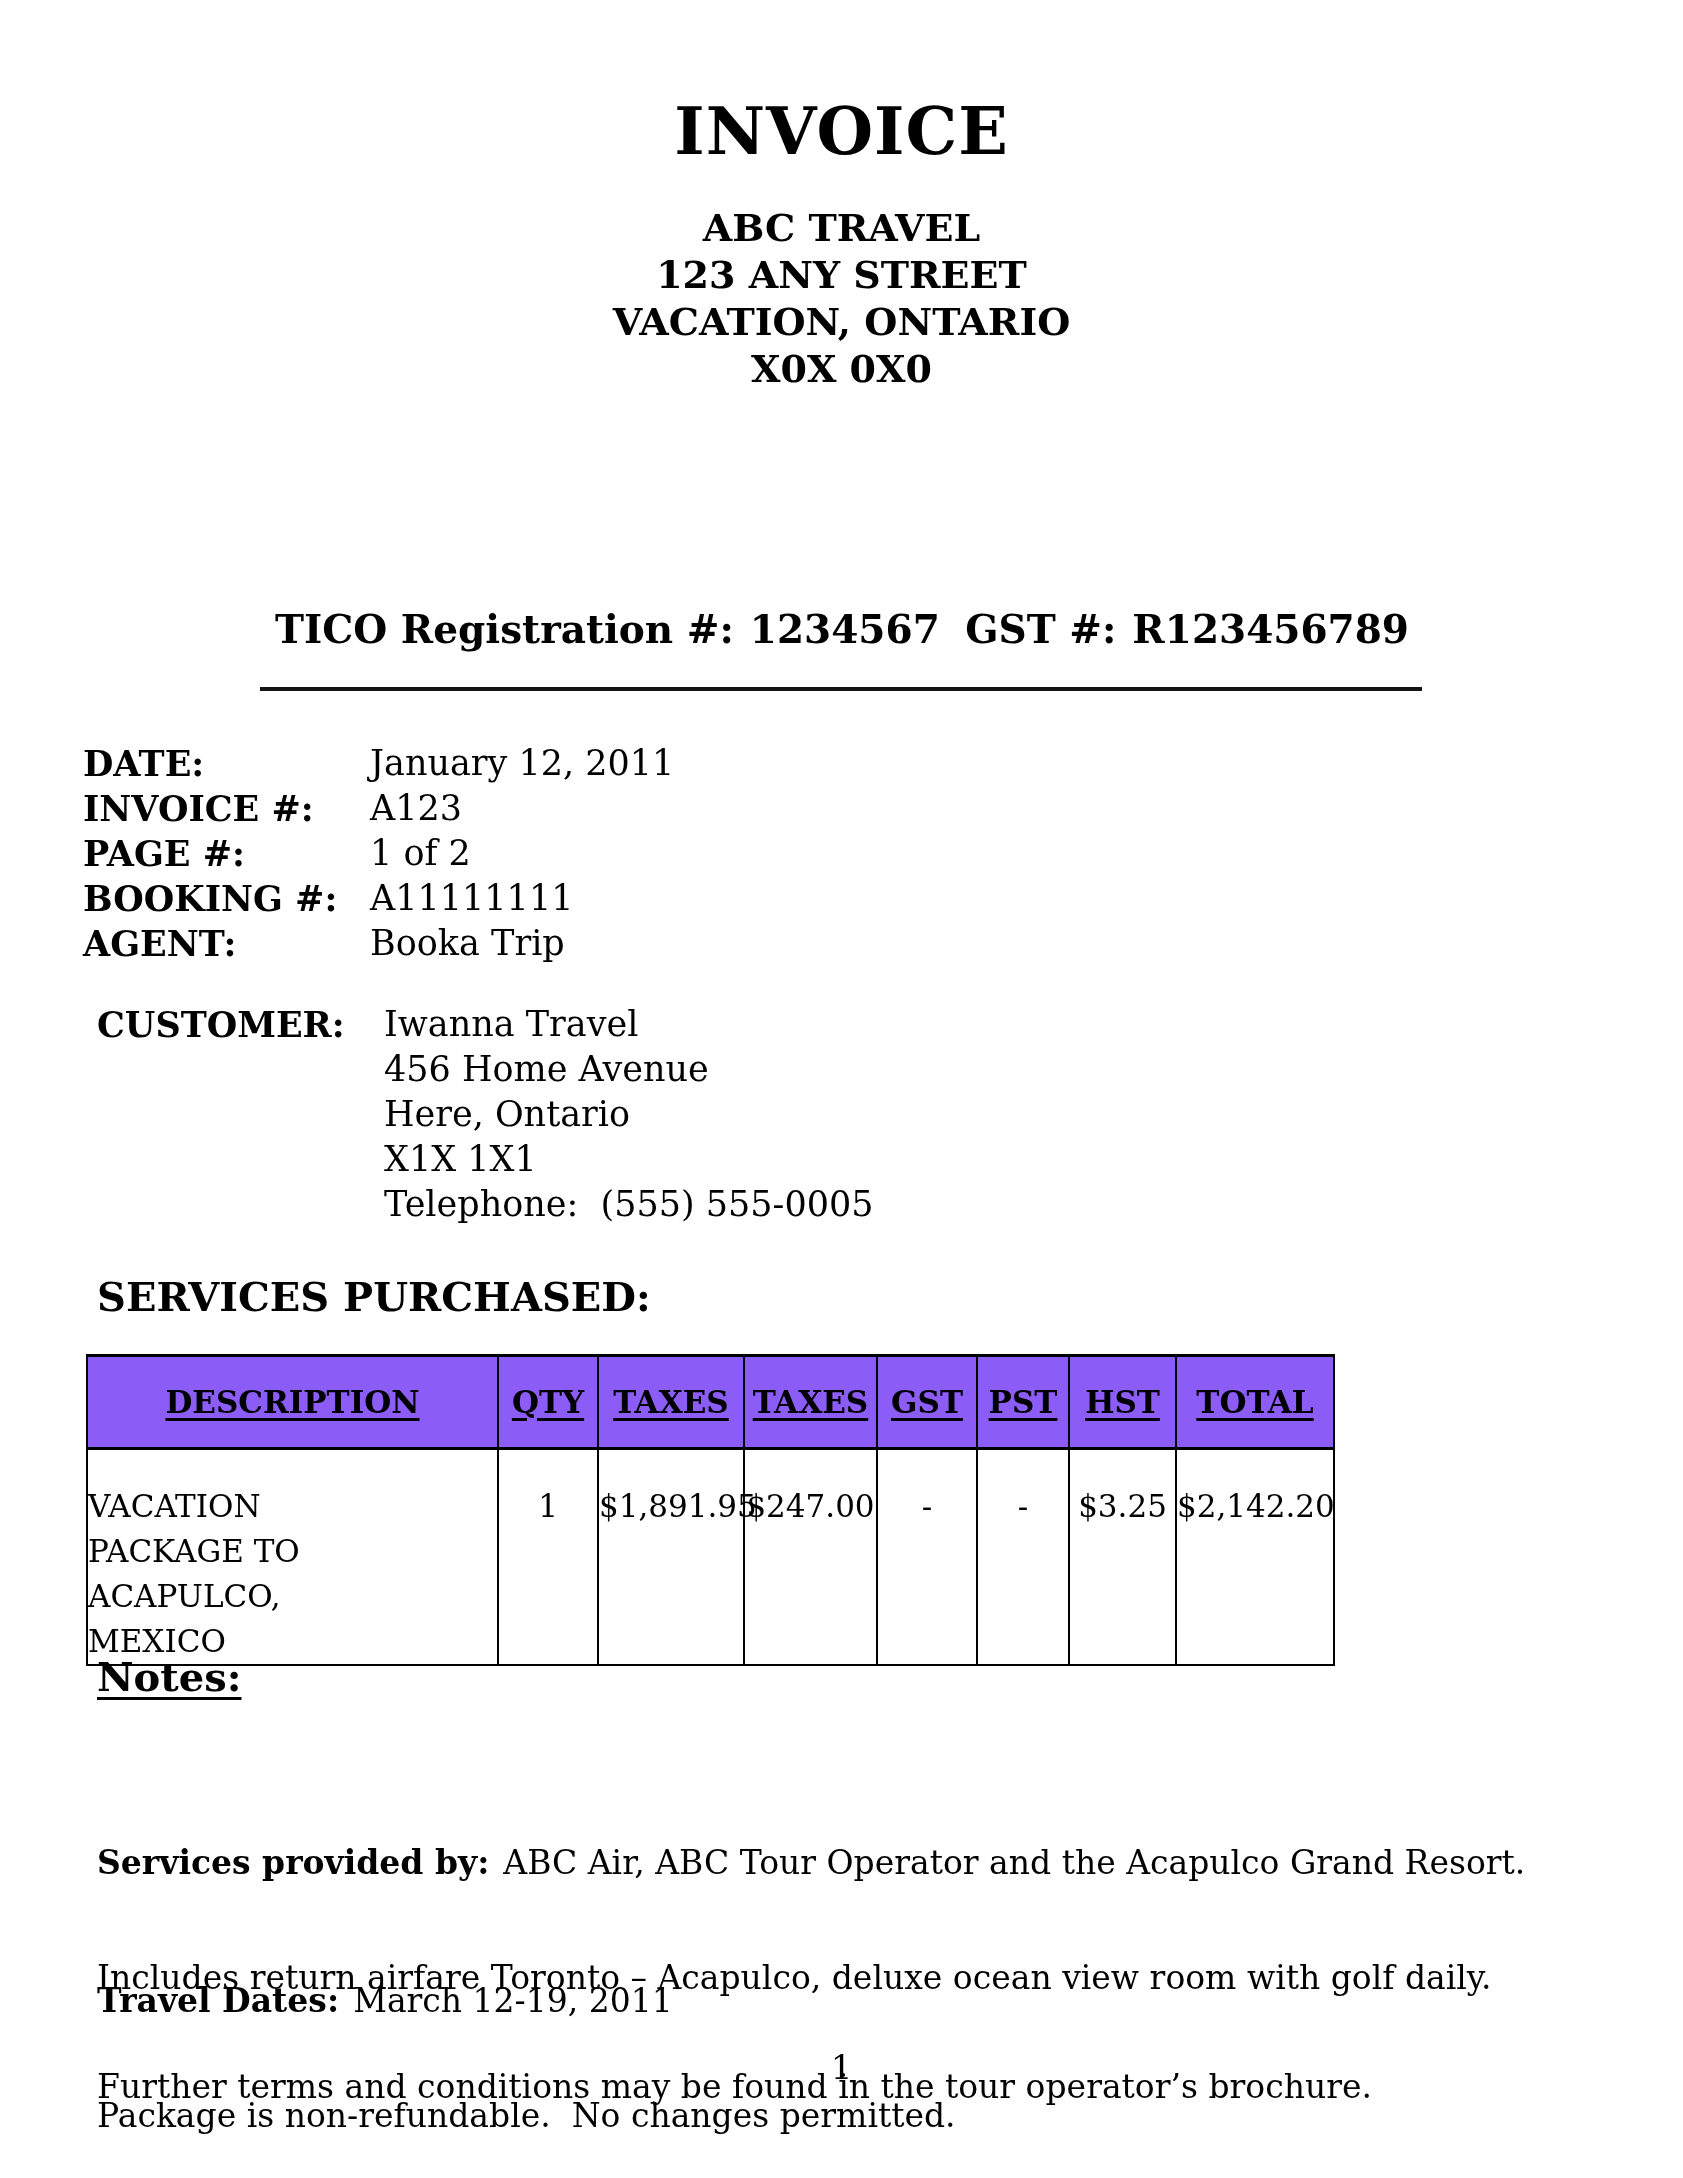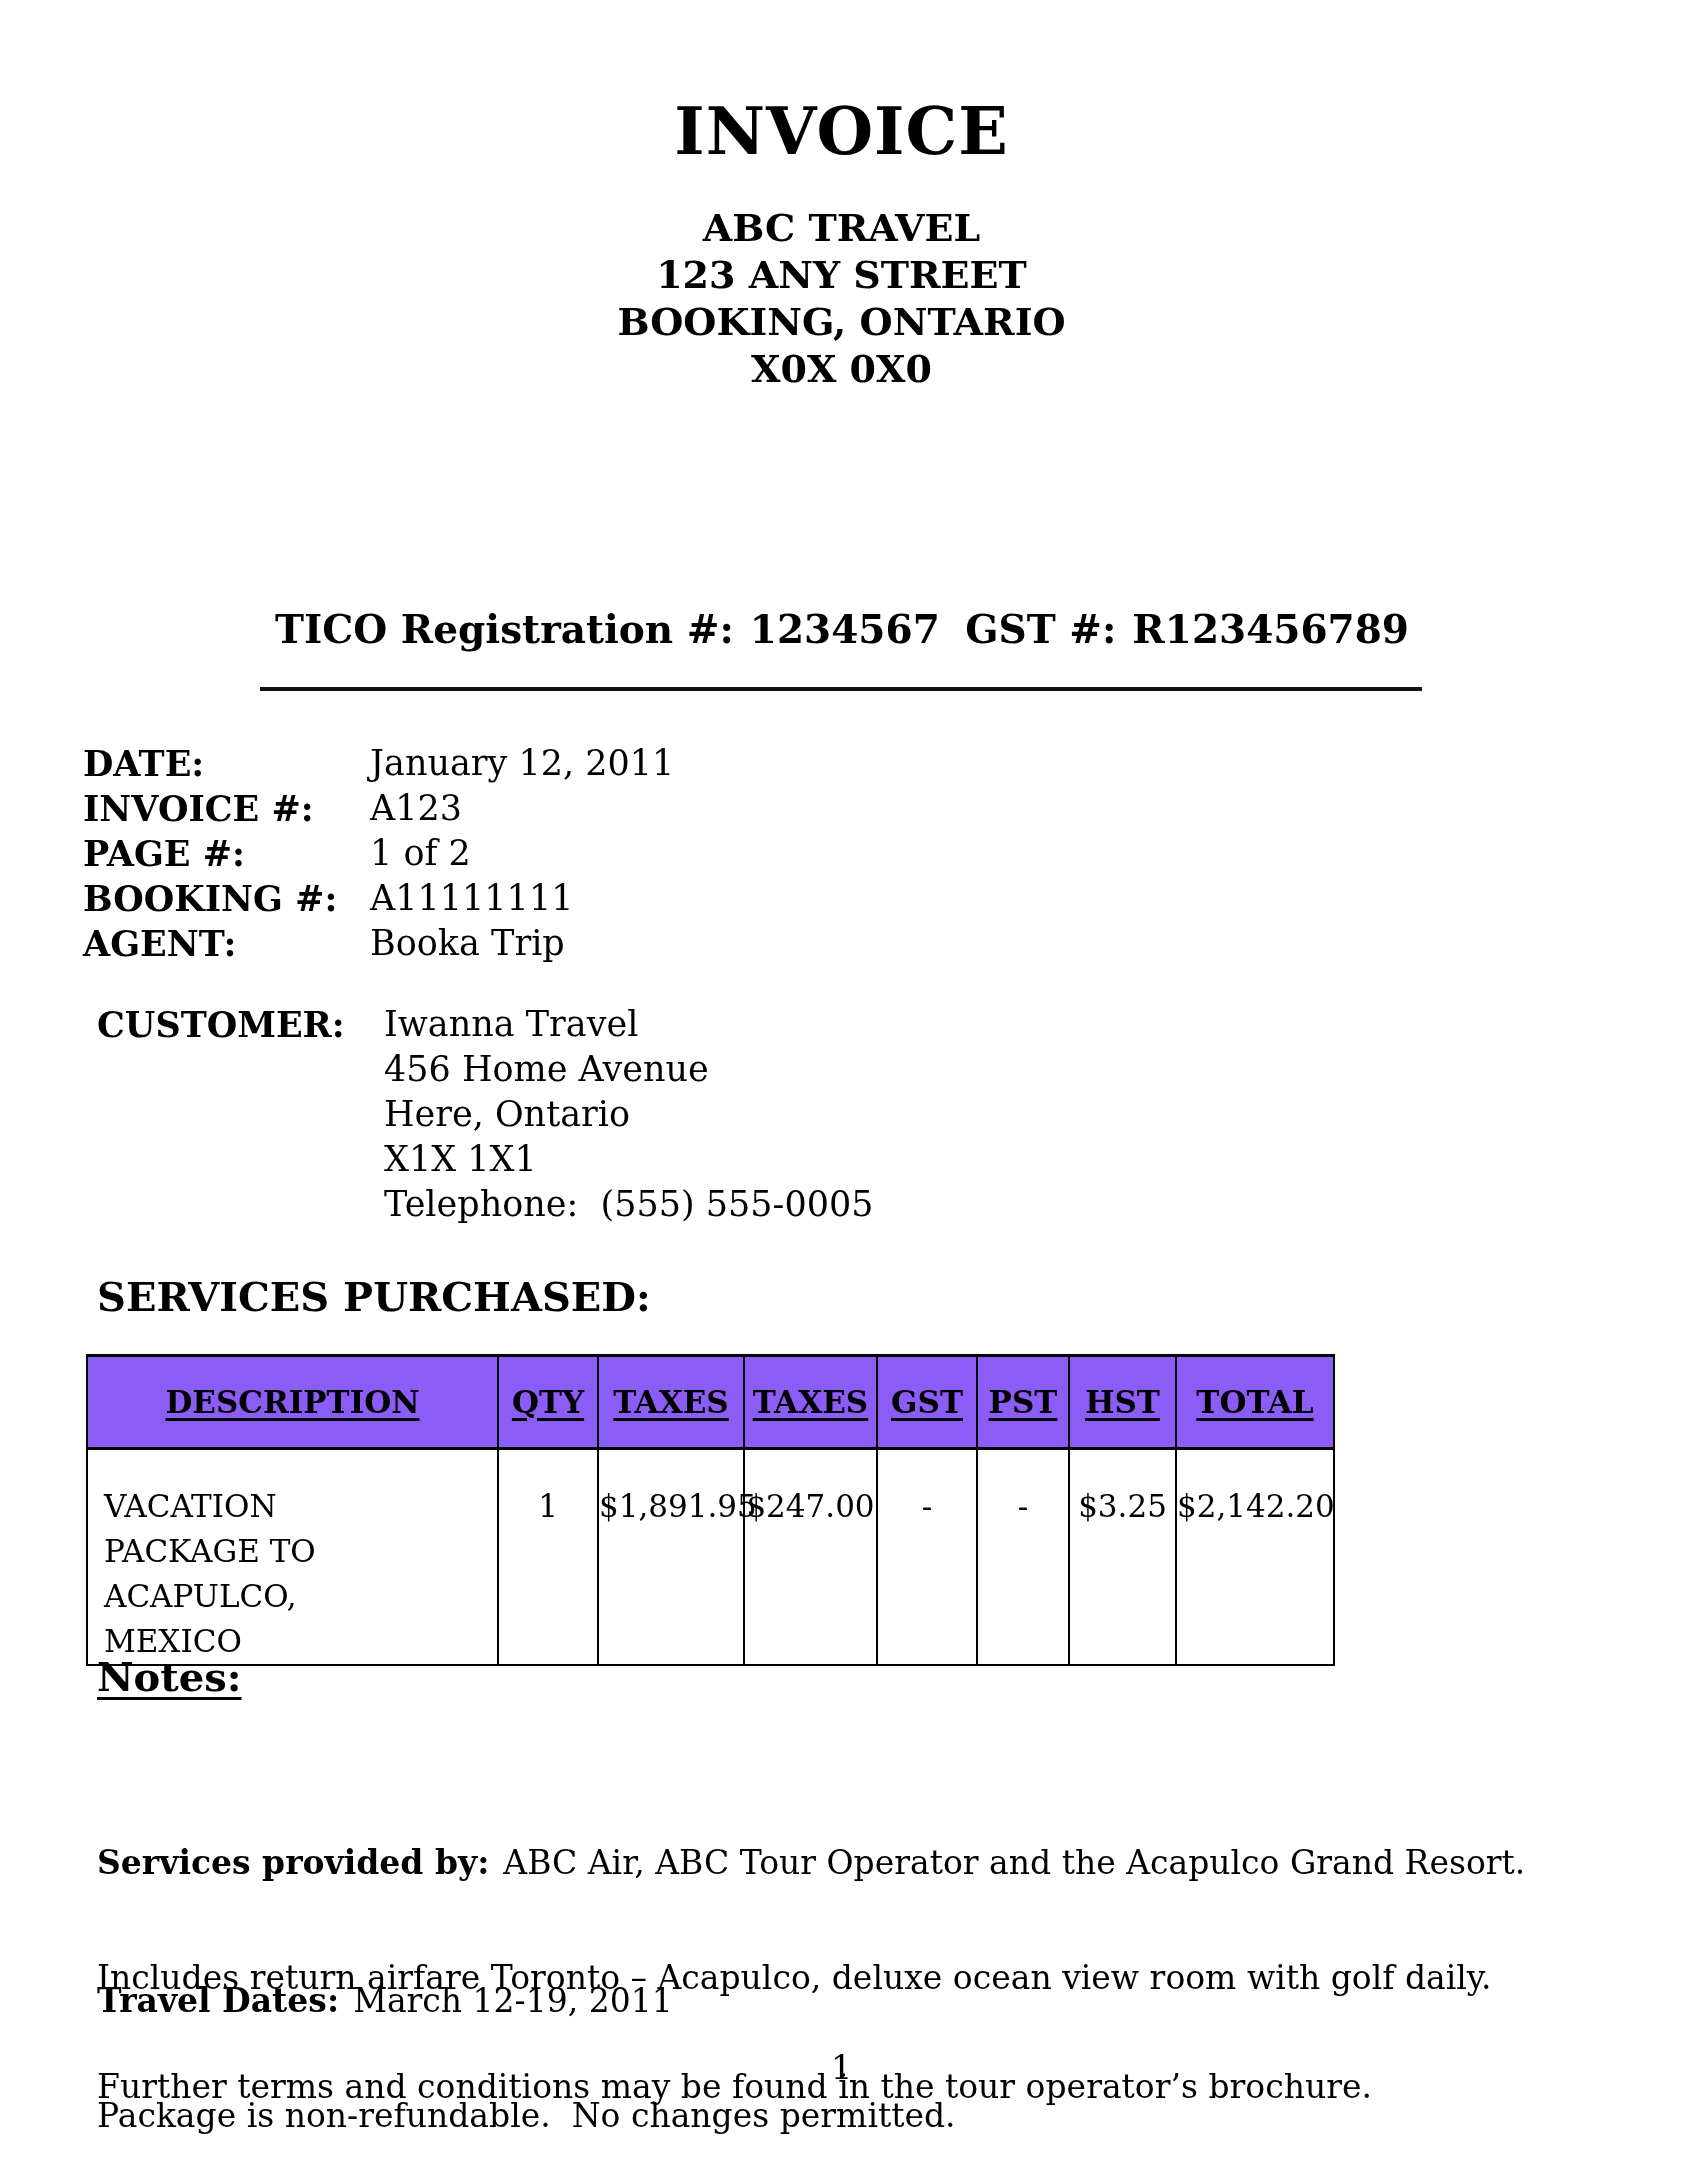--- a/index.html
+++ b/index.html
@@ -41,21 +41,21 @@
                    border-collapse: collapse; table-layout: fixed; }
   table.services th, table.services td { border: 2px solid #000; }
   table.services thead tr { height: 93px; }
   table.services th { background: #8b5cf6; font-size: 31px; font-weight: bold;
                       text-decoration: underline; text-decoration-thickness: 3px; text-underline-offset: 5px;
                       text-align: center; vertical-align: middle;
                       border-top: 3px solid #000; border-bottom: 3px solid #000; }
   table.services tbody tr { height: 166px; }
   table.services td { vertical-align: top; padding-top: 34px; font-size: 31px;
                       text-align: center; line-height: 45px; }
-  table.services td.desc { text-align: left; padding-left: 16px; padding-right: 79px; white-space: pre-wrap; }
+  table.services td.desc { text-align: left; padding-right: 79px; white-space: pre-wrap; }
 
   .notes-heading { top: 1653px; left: 97px; font-size: 40px; font-weight: bold;
                    text-decoration: underline; text-decoration-thickness: 3px; text-underline-offset: 6px; }
 
   .textline { font-size: 33px; line-height: 46px; white-space: pre-wrap; }
   .provided { top: 1748px; left: 97px; }
   .provided .val { margin-left: 14px; }
   .para1 { top: 1863px; left: 97px; }
   .para2 { top: 1972px; left: 97px; }
 
@@ -64,21 +64,21 @@
 </head>
 <body>
 
 <div class="page">
 
   <div class="abs center title">INVOICE</div>
 
   <div class="abs center company">
     <div>ABC TRAVEL</div>
     <div>123 ANY STREET</div>
-    <div>BOOKING, ONTARIO</div>
+    <div>VACATION, ONTARIO</div>
     <div>X0X 0X0</div>
   </div>
 
 
   <div class="abs reg">
     <div><span>TICO Registration #:</span><span class="val">1234567</span></div>
     <div><span>GST #:</span><span class="val">R123456789</span></div>
   </div>
 
   <div class="abs rule"></div>

